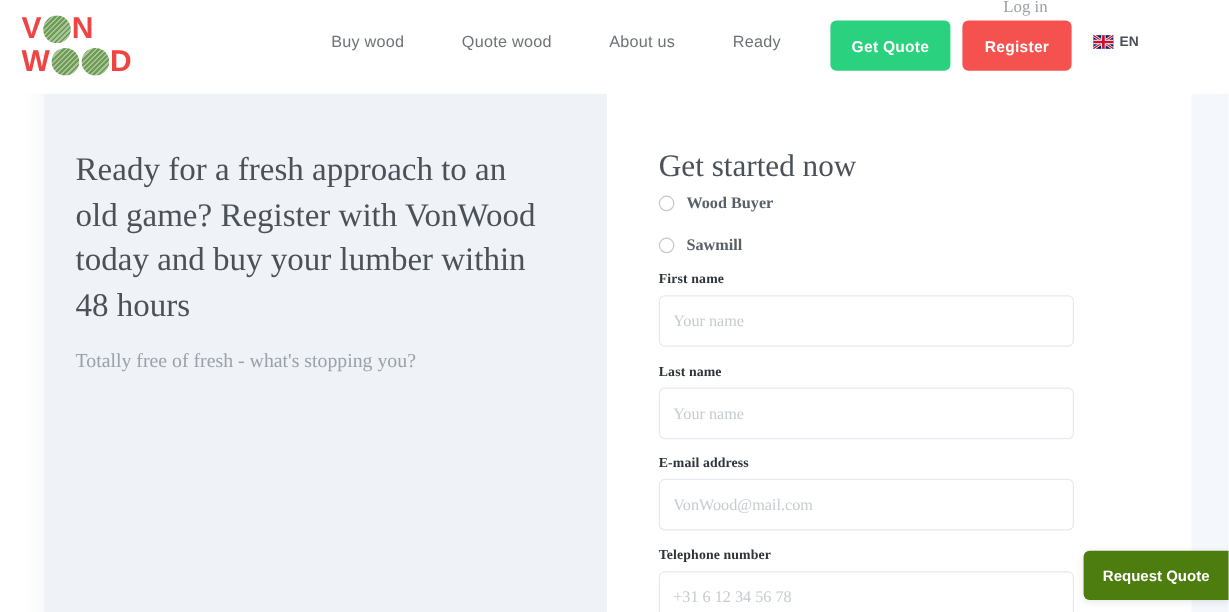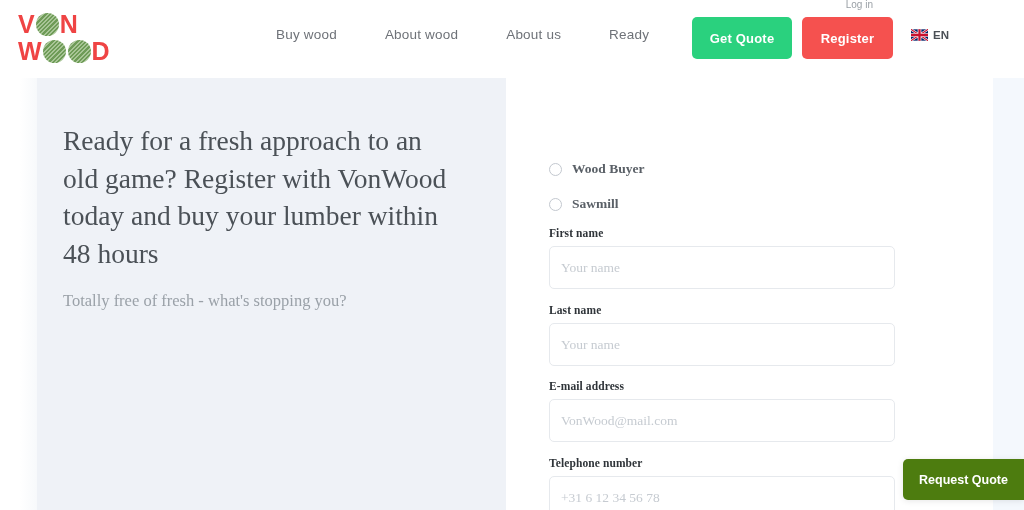--- a/index.html
+++ b/index.html
@@ -81,22 +81,22 @@
     white-space: nowrap;
     cursor: pointer;
     letter-spacing: .2px;
   }
   .nav-item:first-child { padding-left: 8px; }
 
   .login-link {
     position: absolute;
     right: 151px;
     top: -1px;
-    font-family: Liberation Sans, sans-serif;
-    font-size: 10px;
+    font-family: Liberation Serif, serif;
+    font-size: 14px;
     color: #9aa0a6;
     cursor: pointer;
   }
 
   .btn {
     position: absolute;
     border: none;
     border-radius: 5px;
     color: #ffffff;
     font-family: "Liberation Sans", sans-serif;
@@ -306,21 +306,21 @@
       <div class="logo-row row2">
         <span class="logo-letter">W</span>
         <span class="logo-ring"></span>
         <span class="logo-ring"></span>
         <span class="logo-letter">D</span>
       </div>
     </div>
 
     <nav class="nav">
       <span class="nav-item">Buy wood</span>
-      <span class="nav-item">About wood</span>
+      <span class="nav-item">Quote wood</span>
       <span class="nav-item">About us</span>
       <span class="nav-item">Ready</span>
       <span class="nav-item">Join us</span>
     </nav>
 
     <span class="login-link">Log in</span>
 
     <button class="btn btn-quote">Get Quote</button>
     <button class="btn btn-register">Register</button>
 
@@ -338,20 +338,21 @@
 
   <div class="body-area">
 
     <div class="left-panel">
       <div class="left-edge-fade"></div>
       <h1 class="hero-heading">Ready for a fresh approach to an old game? Register with VonWood today and buy your lumber within 48 hours</h1>
       <p class="hero-sub">Totally free of fresh - what's stopping you?</p>
     </div>
 
     <div class="form-panel">
+      <h2 class="form-title">Get started now</h2>
 
       <div class="radio-row r1">
         <span class="radio-dot"></span>
         <span class="radio-label">Wood Buyer</span>
       </div>
       <div class="radio-row r2">
         <span class="radio-dot"></span>
         <span class="radio-label">Sawmill</span>
       </div>
 

